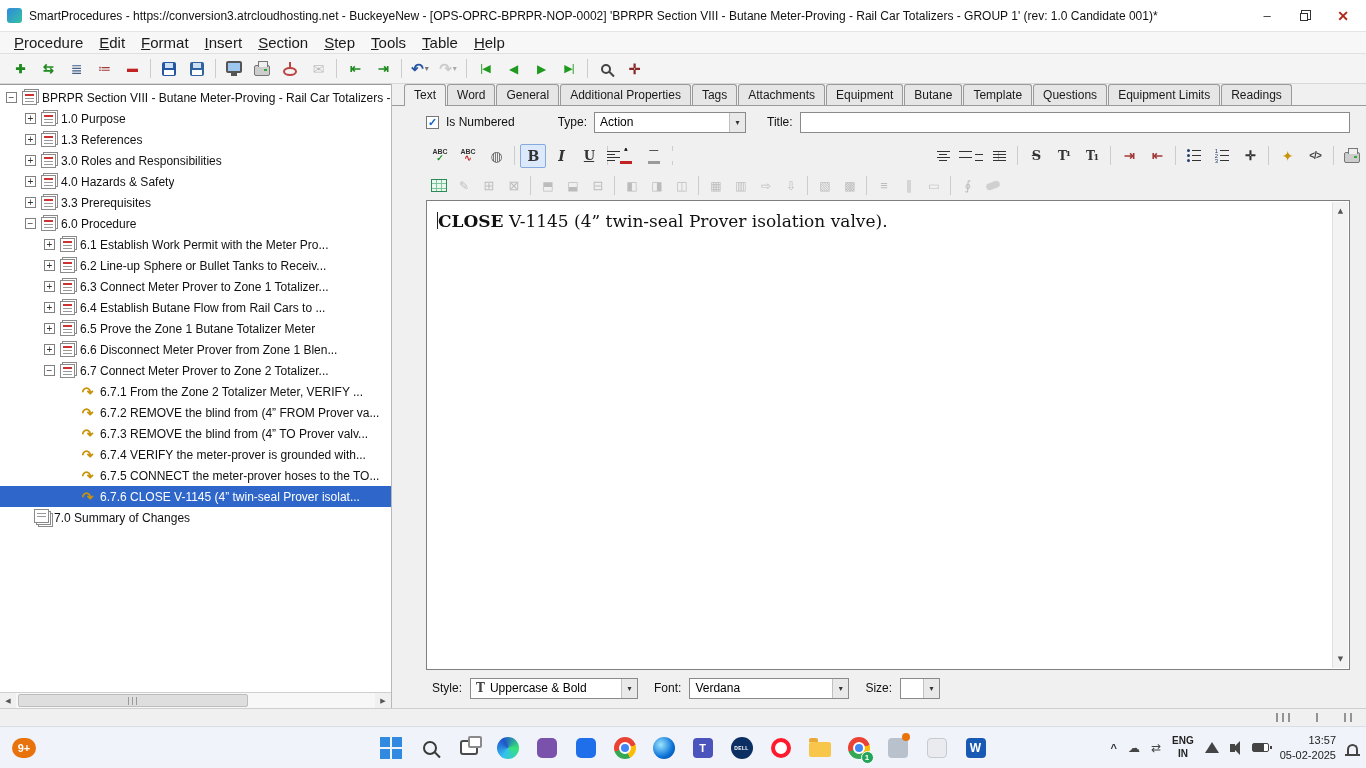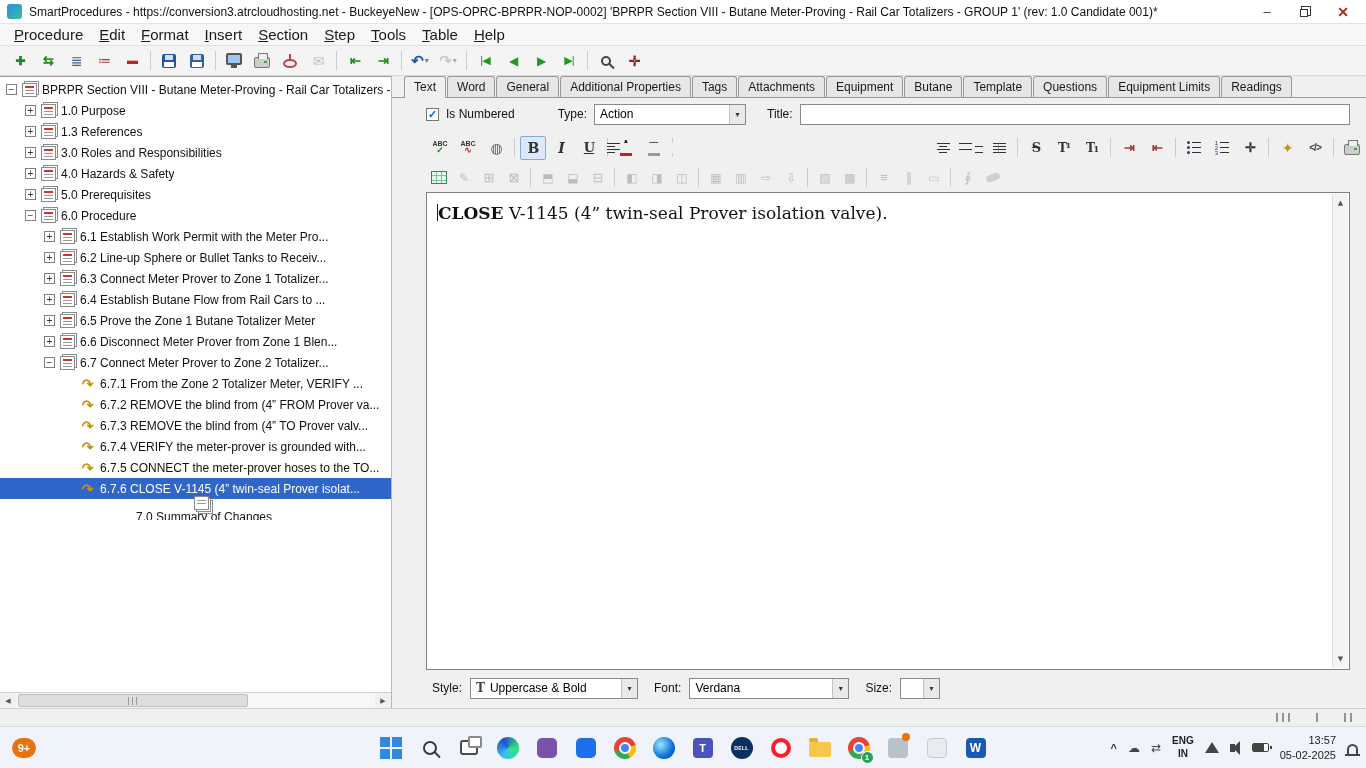--- a/index.html
+++ b/index.html
@@ -2,21 +2,21 @@
 <html><head>
 <meta charset="utf-8">
 <style>
 *{box-sizing:border-box;margin:0;padding:0}
 html,body{width:1366px;height:768px;overflow:hidden}
 body{font-family:"Liberation Sans",sans-serif;background:#000;-webkit-font-smoothing:antialiased}
 .screen{width:1366px;height:768px;display:flex;flex-direction:column}
 .app{flex:1;display:flex;flex-direction:column;background:#f0f0f0;min-height:0}
 
 
-.titlebar{height:24px;background:#fff;display:flex;align-items:center;padding:0 4px;border-bottom:1px solid #e4e4e4;flex:0 0 auto}
+.titlebar{height:32px;background:#fff;display:flex;align-items:center;padding:0 4px;border-bottom:1px solid #e4e4e4;flex:0 0 auto}
 .app-ic{width:15px;height:15px;border-radius:3px;background:linear-gradient(135deg,#2f8ae0,#35c1a1);margin:0 7px 0 3px;flex:0 0 auto}
 .title-text{font-size:12px;color:#111;white-space:nowrap;overflow:hidden;flex:1}
 .winbtns{display:flex;margin-left:8px;flex:0 0 auto}
 .wbtn{width:38px;height:20px;display:flex;align-items:center;justify-content:center;font-size:13px;color:#333}
 .wbtn.close{color:#b3261e;font-weight:bold;font-size:14px}
 .restore-ic{width:8px;height:8px;border:1px solid #333;box-shadow:2px -2px 0 0 #fff,2px -2px 0 1px #333;margin:2px 2px 0 0}
 
 
 .menubar{height:22px;background:#f7f7f7;display:flex;align-items:center;padding-left:6px;border-bottom:1px solid #e0e0e0;flex:0 0 auto}
 .menu-item{font-size:15px;padding:3px 8px;color:#1a1a1a}
@@ -312,21 +312,21 @@
               <span class="tlabel">3.0 Roles and Responsibilities</span>
             </div>
             <div class="trow" style="padding-left: 25px;">
               <span class="exp">+</span>
               <span class="ti ti-section"></span>
               <span class="tlabel">4.0 Hazards &amp; Safety</span>
             </div>
             <div class="trow" style="padding-left: 25px;">
               <span class="exp">+</span>
               <span class="ti ti-section"></span>
-              <span class="tlabel">5.0 Prerequisites</span>
+              <span class="tlabel">3.3 Prerequisites</span>
             </div>
             <div class="trow" style="padding-left: 25px;">
               <span class="exp">−</span>
               <span class="ti ti-section"></span>
               <span class="tlabel">6.0 Procedure</span>
             </div>
             <div class="trow" style="padding-left: 44px;">
               <span class="exp">+</span>
               <span class="ti ti-section"></span>
               <span class="tlabel">6.1 Establish Work Permit with the Meter Pro...</span>
@@ -384,21 +384,21 @@
             <div class="trow" style="padding-left: 63px;">
               <span class="expsp"></span>
               <span class="ti ti-step">↷</span>
               <span class="tlabel">6.7.5 CONNECT the meter-prover hoses to the TO...</span>
             </div>
             <div class="trow sel" style="padding-left: 63px;">
               <span class="expsp"></span>
               <span class="ti ti-step">↷</span>
               <span class="tlabel">6.7.6 CLOSE V-1145 (4” twin-seal Prover isolat...</span>
             </div>
-            <div class="trow" style="padding-left: 17px; flex-direction: column;">
+            <div class="trow" style="padding-left: 17px;">
               <span class="expsp"></span>
               <span class="ti ti-pages"></span>
               <span class="tlabel">7.0 Summary of Changes</span>
             </div>
           </div>
         <div class="hscroll">
           <span class="hs-btn">◀</span>
           <div class="hs-track">
             <div class="hs-thumb">
                 <i></i>

